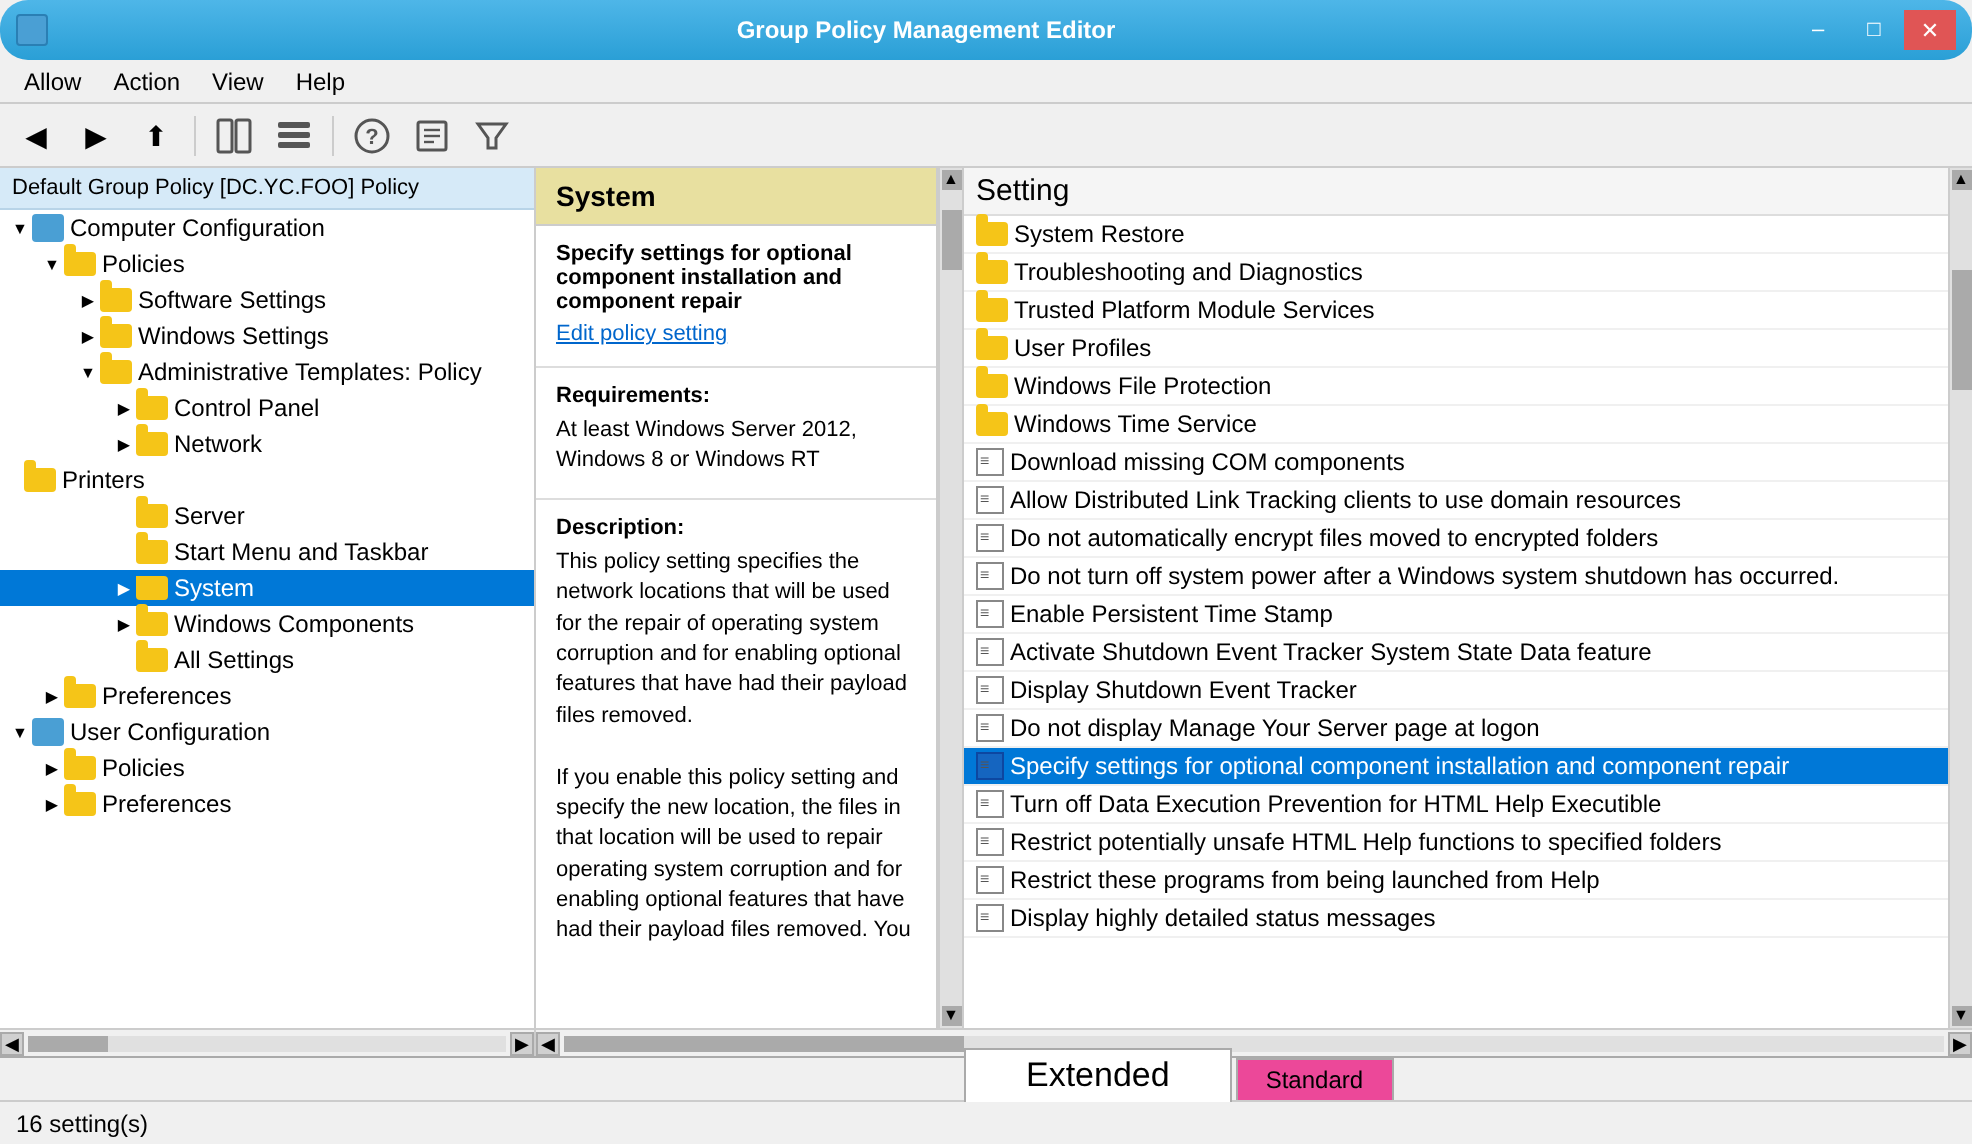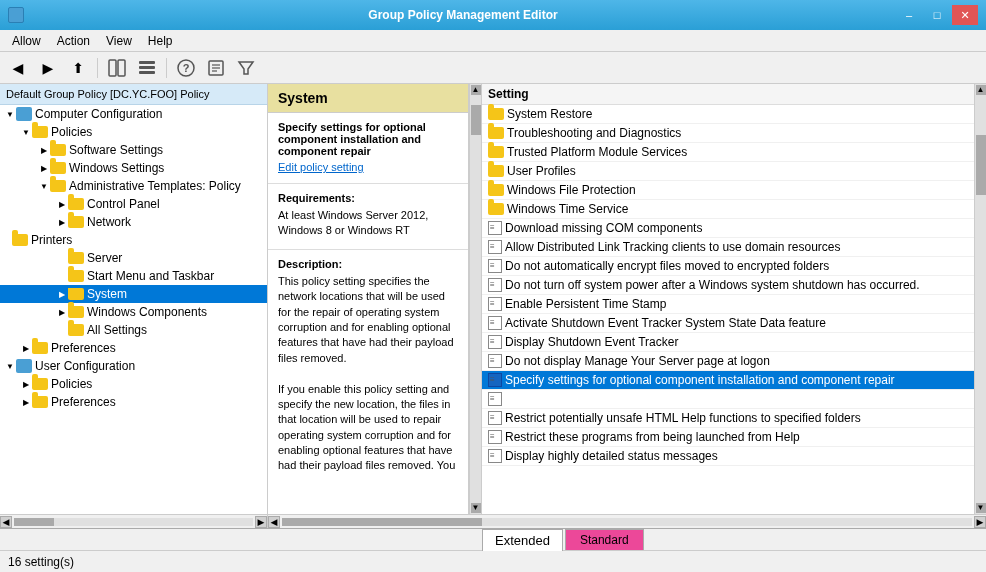--- a/index.html
+++ b/index.html
@@ -14,20 +14,21 @@
 
     
     .title-bar {
       background: linear-gradient(to bottom, #4eb6e8, #2a9fd6);
       height: 30px;
       display: flex;
       align-items: center;
       justify-content: space-between;
       padding: 0 8px;
       color: white;
+      border-radius: 14px;
     }
     .title-text {
       flex: 1;
       text-align: center;
       font-size: 12px;
       font-weight: 600;
       color: white;
     }
     .title-controls {
       display: flex;
@@ -186,22 +187,22 @@
     .settings-header-row {
       display: flex;
       align-items: center;
       background: #f5f5f5;
       border-bottom: 1px solid #ddd;
       padding: 3px 6px;
       position: sticky;
       top: 0;
     }
     .settings-header-col {
-      font-size: 12px;
-      font-weight: 700;
+      font-size: 15px;
+      font-weight: 400;
     }
     .settings-row {
       display: flex;
       align-items: center;
       padding: 2px 6px;
       border-bottom: 1px solid #f0f0f0;
       cursor: pointer;
     }
     .settings-row.selected { background: #0078d7; color: white; }
     .settings-row .row-text {
@@ -543,20 +544,21 @@
           <div class="settings-row">
             <span class="page-icon"></span>
             <span class="row-text">Do not display Manage Your Server page at logon</span>
           </div>
           <div class="settings-row selected">
             <span class="page-icon" style="background:#1565c0;border-color:#0d47a1;"></span>
             <span class="row-text">Specify settings for optional component installation and component repair</span>
           </div>
           <div class="settings-row">
             <span class="page-icon"></span>
+            <span class="row-text">Turn off Data Execution Prevention for HTML Help Executible</span>
           </div>
           <div class="settings-row">
             <span class="page-icon"></span>
             <span class="row-text">Restrict potentially unsafe HTML Help functions to specified folders</span>
           </div>
           <div class="settings-row">
             <span class="page-icon"></span>
             <span class="row-text">Restrict these programs from being launched from Help</span>
           </div>
           <div class="settings-row">
@@ -591,21 +593,21 @@
           <div style="width:12px;height:12px;background:#d0d0d0;border:1px solid #aaa;text-align:center;line-height:10px;font-size:9px;">◀</div>
           <div style="flex:1;height:8px;background:#e0e0e0;margin:0 2px;">
             <div style="width:200px;height:8px;background:#aaa;"></div>
           </div>
           <div style="width:12px;height:12px;background:#d0d0d0;border:1px solid #aaa;text-align:center;line-height:10px;font-size:9px;">▶</div>
         </div>
       </div>
     </div>
 
     <div style="height:22px;background:#f0f0f0;display:flex;align-items:flex-end;border-top:1px solid #aaa;padding-left:482px;">
-      <div style="padding:3px 12px;font-size:13px;cursor:pointer;border:1px solid #aaa;border-bottom:none;background:white;margin-right:2px;position:relative;top:1px;">Extended</div>
+      <div style="padding:3px 30px;font-size:17px;cursor:pointer;border:1px solid #aaa;border-bottom:none;background:white;margin-right:2px;position:relative;top:1px;">Extended</div>
       <div style="padding:3px 14px;font-size:12px;cursor:pointer;border:1px solid #aaa;border-bottom:none;background:#ec4899;margin-right:2px;">Standard</div>
     </div>
 
     <div class="status-bar">
       <span>16 setting(s)</span>
     </div>
   </div>
 </div>
 
 </body></html>

